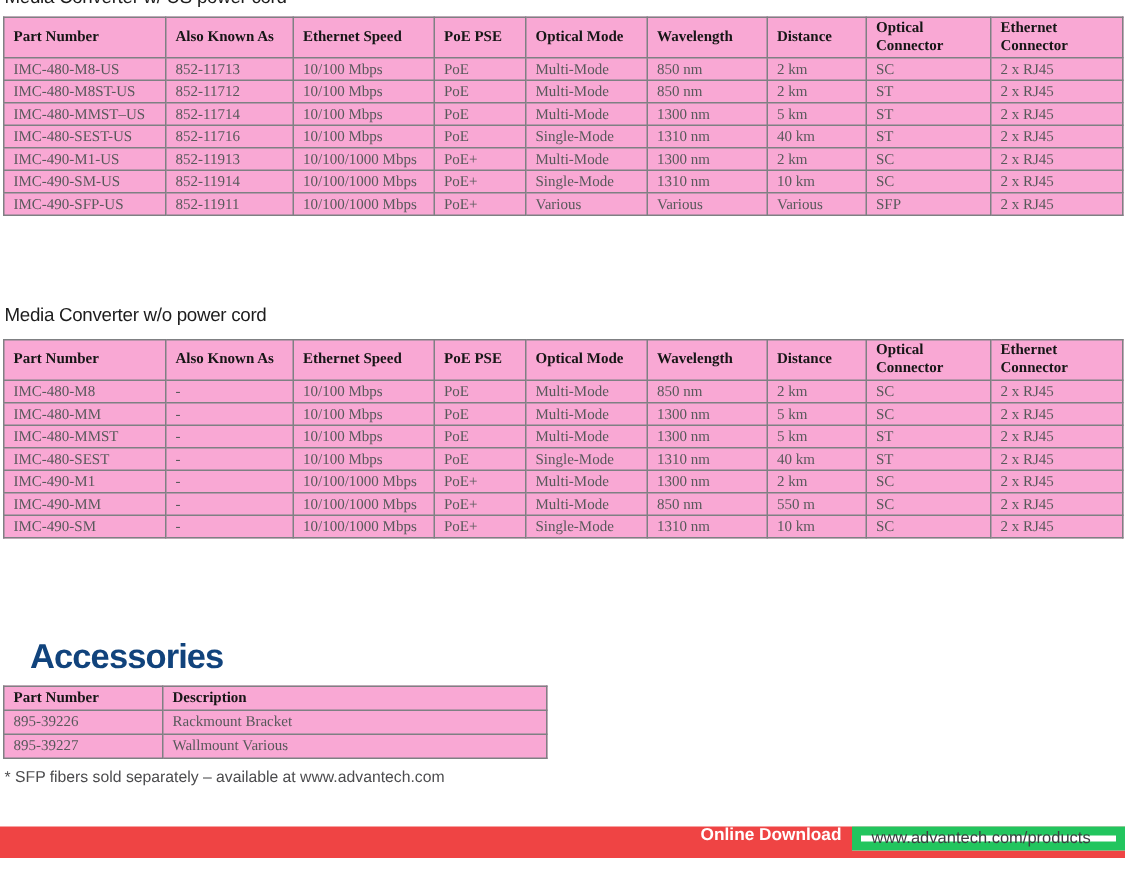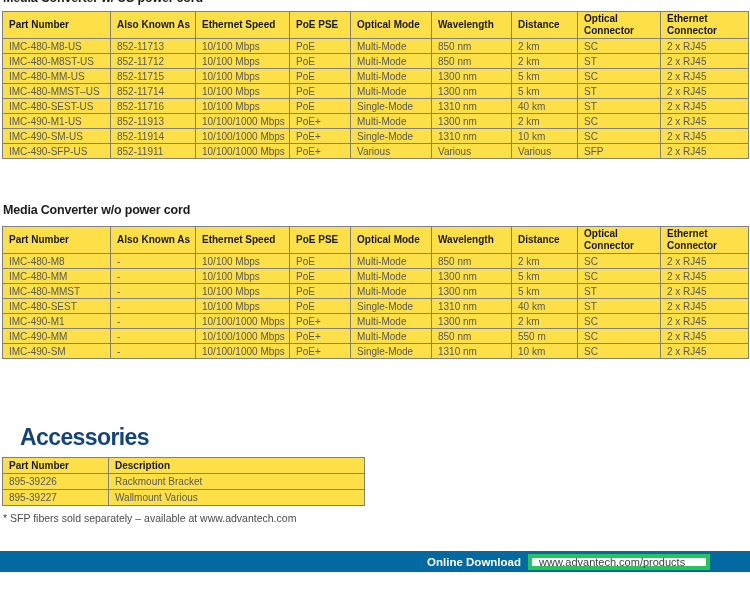--- a/index.html
+++ b/index.html
@@ -6,40 +6,41 @@
   .sheet {
     position: relative;
     width: 750px;
     height: 591px;
     background: #ffffff;
     font-family: "Liberation Sans", sans-serif;
     overflow: hidden;
   }
   
   .sec-title {
-    font-weight: bold;
+    font-weight: normal;
     font-size: 12.5px;
     color: #1c1c1c;
     letter-spacing: -0.2px;
   }
   .clip-title {
     position: absolute;
     top: 0; left: 3px;
     height: 5px;
     overflow: hidden;
   }
   .clip-title span { display: block; margin-top: -9px; }
   .t2-title { position: absolute; top: 203px; left: 3px; }
   
   table.spec {
     border-collapse: collapse;
     table-layout: fixed;
     font-size: 10px;
     color: #58595b;
-    background: #fde047;
+    background: #f9a8d4;
+    font-family: Liberation Serif, serif;
   }
   table.spec th, table.spec td {
     border: 1px solid #7f8083;
     padding: 0 2px 0 6px;
     text-align: left;
     overflow: hidden;
   }
   table.spec th {
     color: #161616;
     font-weight: bold;
@@ -71,37 +72,35 @@
     position: absolute;
     top: 512px; left: 3px;
     font-size: 10.5px;
     color: #4c4c4e;
   }
   
   .footer-bar {
     position: absolute;
     top: 551px; left: 0;
     width: 750px; height: 21px;
-    background: #0369a1;
+    background: #ef4444;
     box-sizing: border-box;
     display: flex;
-    align-items: center;
     justify-content: flex-end;
-    padding-right: 40px;
     gap: 7px;
   }
   .dl-label {
     color: #ffffff;
     font-weight: bold;
     font-size: 11.5px;
     white-space: nowrap;
   }
   .url-box {
     background: #ffffff;
-    border: 4px solid #22c55e;
+    border: 6px solid #22c55e;
     box-sizing: border-box;
     width: 182px;
     height: 16px;
     display: flex;
     align-items: center;
     padding-left: 7px;
     font-size: 11px;
     color: #3d3e40;
     white-space: nowrap;
   }
@@ -157,31 +156,20 @@
           <td>852-11712</td>
           <td>10/100 Mbps</td>
           <td>PoE</td>
           <td>Multi-Mode</td>
           <td>850 nm</td>
           <td>2 km</td>
           <td>ST</td>
           <td>2 x RJ45</td>
         </tr>
         <tr>
-          <td>IMC-480-MM-US</td>
-          <td>852-11715</td>
-          <td>10/100 Mbps</td>
-          <td>PoE</td>
-          <td>Multi-Mode</td>
-          <td>1300 nm</td>
-          <td>5 km</td>
-          <td>SC</td>
-          <td>2 x RJ45</td>
-        </tr>
-        <tr>
           <td>IMC-480-MMST–US</td>
           <td>852-11714</td>
           <td>10/100 Mbps</td>
           <td>PoE</td>
           <td>Multi-Mode</td>
           <td>1300 nm</td>
           <td>5 km</td>
           <td>ST</td>
           <td>2 x RJ45</td>
         </tr>

